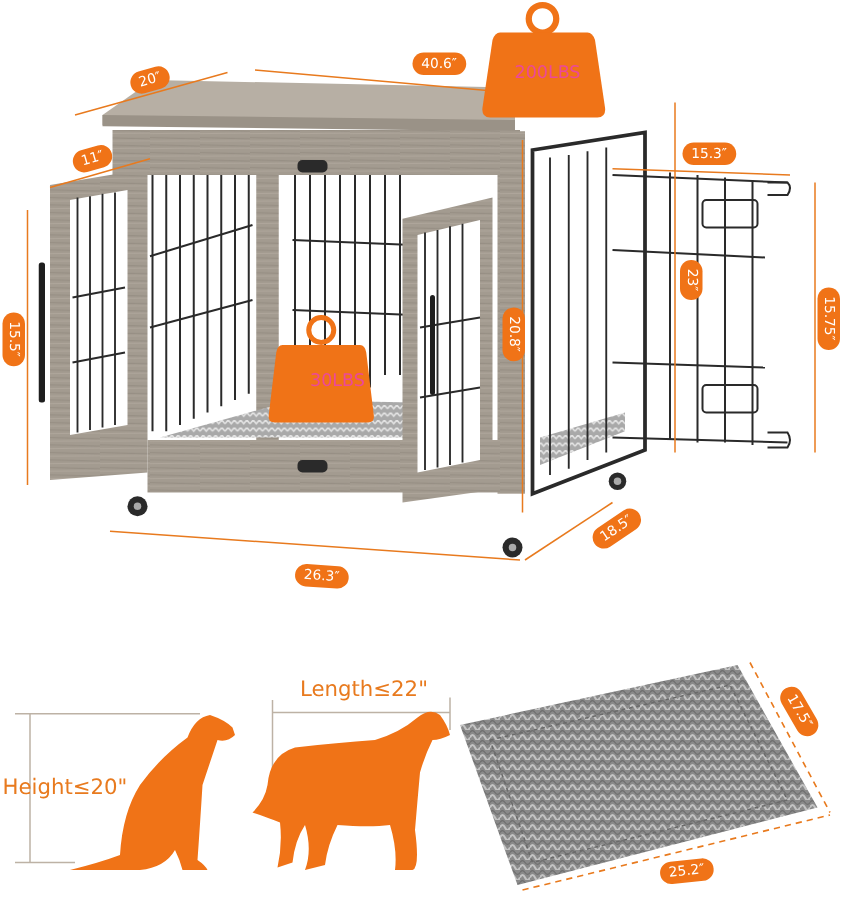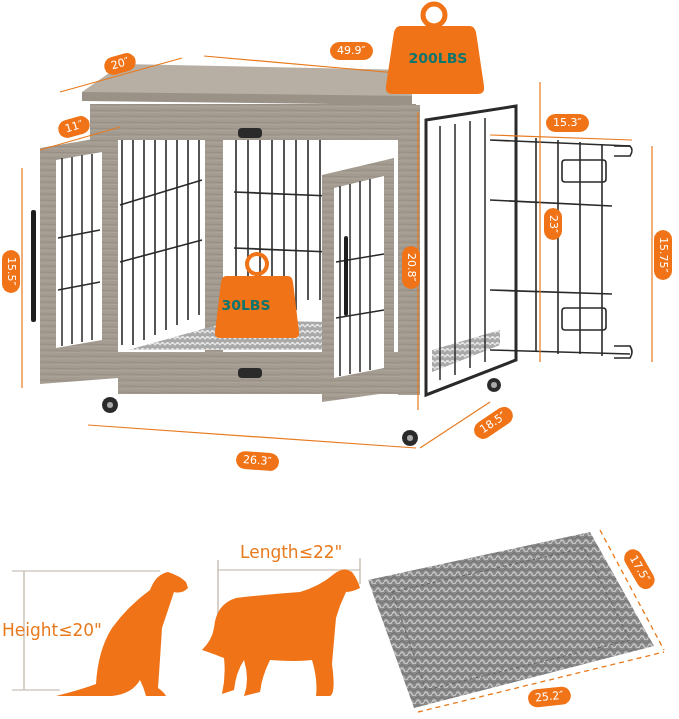--- a/index.html
+++ b/index.html
@@ -1,20 +1,20 @@
 <!DOCTYPE html>
 <html><head>
   <meta charset="utf-8">
   <style>
     html, body { margin:0; padding:0; background:#ffffff; }
     body { width:679px; height:719px; position:relative; overflow:hidden; font-family:"Liberation Sans", sans-serif; }
     .stage { position:absolute; left:0; top:0; width:679px; height:719px; }
     .pill { position:absolute; background:#f07317; color:#fff; font-family:"DejaVu Sans", sans-serif; font-size:11px; border-radius:10px; padding:2px 7px; line-height:14px; white-space:nowrap; }
     .pill.v { writing-mode:vertical-rl; padding:7px 2px; border-radius:10px; }
-    .weight-label { position:absolute; color:#0f766e; font-family:"DejaVu Sans", sans-serif; font-weight:bold; text-align:center; }
+    .weight-label { position:absolute; color:#ec4899; font-family:"DejaVu Sans", sans-serif; font-weight:normal; text-align:center; }
     .dog-label { position:absolute; color:#e87a1e; font-family:"DejaVu Sans", sans-serif; font-size:17px; white-space:nowrap; }
   </style>
 </head>
 <body>
 
 <div class="stage">
   <svg width="679" height="719" viewBox="0 0 679 719" style="position:absolute;left:0;top:0">
     <defs>
       <pattern id="fur" width="8" height="8" patternUnits="userSpaceOnUse">
         <rect width="8" height="8" fill="#8a8a8a"></rect>
@@ -172,30 +172,30 @@
       <polygon points="368,580 590,532 654,646 414,708" fill="url(#fur)"></polygon>
       <polygon points="392,592 584,548 630,640 426,690" fill="none" stroke="#6a6a6a" stroke-width="1.2" stroke-dasharray="3,3"></polygon>
     </g>
     <g stroke="#e87a1e" stroke-width="1.3" stroke-dasharray="5,4" fill="none">
       <line x1="600" y1="530" x2="664" y2="650"></line>
       <line x1="418" y1="712" x2="664" y2="652"></line>
     </g>
   </svg>
 
   <span class="pill" style="left:104px;top:55px;transform:rotate(-16deg)">20″</span>
-  <span class="pill" style="left:330px;top:42px">49.9″</span>
+  <span class="pill" style="left:330px;top:42px">40.6″</span>
   <span class="pill" style="left:58px;top:118px;transform:rotate(-16deg)">11″</span>
   <span class="pill v" style="left:2px;top:250px">15.5″</span>
   <span class="pill v" style="left:402px;top:246px">20.8″</span>
   <span class="pill" style="left:236px;top:452px;transform:rotate(4deg)">26.3″</span>
   <span class="pill" style="left:472px;top:414px;transform:rotate(-34deg)">18.5″</span>
   <span class="pill" style="left:546px;top:114px">15.3″</span>
   <span class="pill v" style="left:544px;top:208px">23″</span>
   <span class="pill v" style="left:654px;top:230px">15.75″</span>
   <span class="pill" style="left:618px;top:560px;transform:rotate(60deg)">17.5″</span>
   <span class="pill" style="left:528px;top:688px;transform:rotate(-6deg)">25.2″</span>
 
   <span class="weight-label" style="left:396px;top:50px;width:84px;font-size:14px">200LBS</span>
-  <span class="weight-label" style="left:208px;top:297px;width:76px;font-size:14px">30LBS</span>
+  <span class="weight-label" style="left:232px;top:297px;width:76px;font-size:14px">30LBS</span>
 
   <span class="dog-label" style="left:2px;top:620px">Height≤20"</span>
   <span class="dog-label" style="left:240px;top:542px">Length≤22"</span>
 </div>
 
 </body></html>

